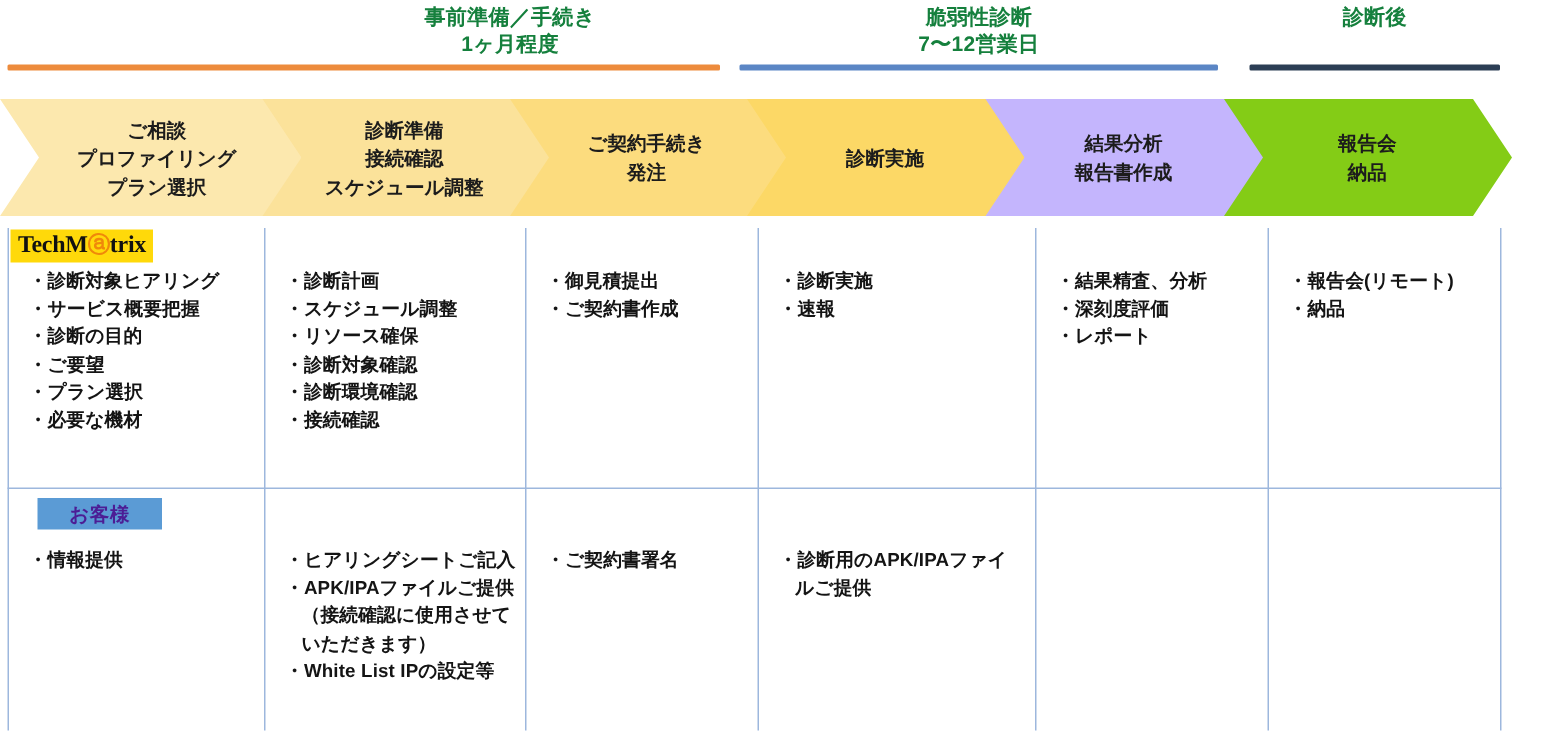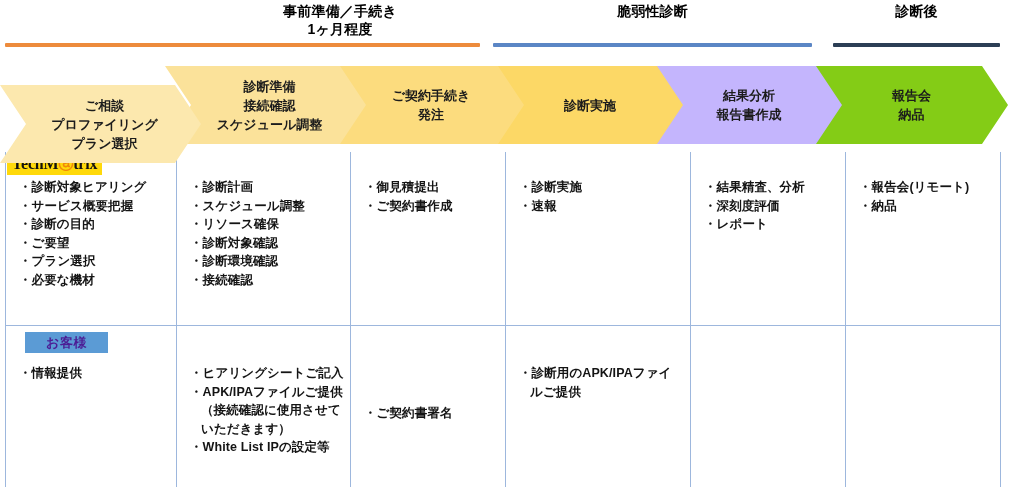--- a/index.html
+++ b/index.html
@@ -17,21 +17,21 @@
   }
 
   
   .phase-head {
     position: absolute;
     top: 2px;
     text-align: center;
     font-size: 14px;
     font-weight: bold;
     line-height: 18px;
-    color: #000000;
+    color: #15803d;
     letter-spacing: 0.2px;
   }
   .phase-head .l2 { display: block; }
 
   .phase-rule {
     position: absolute;
     top: 43px;
     height: 4px;
     border-radius: 1px;
   }
@@ -58,21 +58,20 @@
     color: #1c1c1c;
     box-sizing: border-box;
     -webkit-clip-path: polygon(0 0, calc(100% - 26px) 0, 100% 50%, calc(100% - 26px) 100%, 0 100%, 26px 50%);
     clip-path: polygon(0 0, calc(100% - 26px) 0, 100% 50%, calc(100% - 26px) 100%, 0 100%, 26px 50%);
     padding-left: 18px;
     padding-right: 10px;
   }
   .chev.first {
     -webkit-clip-path: polygon(0 0, calc(100% - 26px) 0, 100% 50%, calc(100% - 26px) 100%, 0 100%, 26px 50%);
     clip-path: polygon(0 0, calc(100% - 26px) 0, 100% 50%, calc(100% - 26px) 100%, 0 100%, 26px 50%);
-    margin-top: 19px;
   }
   .chev span { display: block; }
 
   
   .grid {
     position: absolute;
     left: 5px;
     top: 152px;
     width: 996px;
     height: 335px;
@@ -148,21 +147,21 @@
     text-align: center;
     letter-spacing: 0.5px;
   }
 </style>
 </head>
 <body>
 
 <div id="phase-headers">
     <div class="phase-head" style="left: 150px; width: 380px;"><span>事前準備／手続き</span><span class="l2">1ヶ月程度</span></div>
     <div class="phase-rule" style="left: 5px; width: 475px; background: rgb(237, 139, 60);"></div>
-    <div class="phase-head" style="left: 493px; width: 319px;"><span>脆弱性診断</span></div>
+    <div class="phase-head" style="left: 493px; width: 319px;"><span>脆弱性診断</span><span class="l2">7〜12営業日</span></div>
     <div class="phase-rule" style="left: 493px; width: 319px; background: rgb(91, 134, 197);"></div>
     <div class="phase-head" style="left: 833px; width: 167px;"><span>診断後</span></div>
     <div class="phase-rule" style="left: 833px; width: 167px; background: rgb(44, 62, 85);"></div>
   </div>
 
 <div class="chevron-band" id="chevron-band">
     <div class="chev first" style="left: 0px; width: 201px; background: rgb(252, 232, 174); z-index: 10;">
       <div>
         <span>ご相談</span>
         <span>プロファイリング</span>
@@ -260,21 +259,21 @@
         <li>・情報提供</li>
       </ul>
     </div>
     <div class="cell" style="left: 185px; top: 212px; width: 154px;">
       <ul>
         <li>・ヒアリングシートご記入</li>
         <li>・APK/IPAファイルご提供（接続確認に使用させていただきます）</li>
         <li>・White List IPの設定等</li>
       </ul>
     </div>
-    <div class="cell" style="left: 359px; top: 212px; width: 135px; margin-top: 40px;">
+    <div class="cell" style="left: 359px; top: 212px; width: 135px;">
       <ul>
         <li>・ご契約書署名</li>
       </ul>
     </div>
     <div class="cell" style="left: 514px; top: 212px; width: 165px;">
       <ul>
         <li>・診断用のAPK/IPAファイルご提供</li>
       </ul>
     </div>
     <div class="cell" style="left: 699px; top: 212px; width: 135px;">

